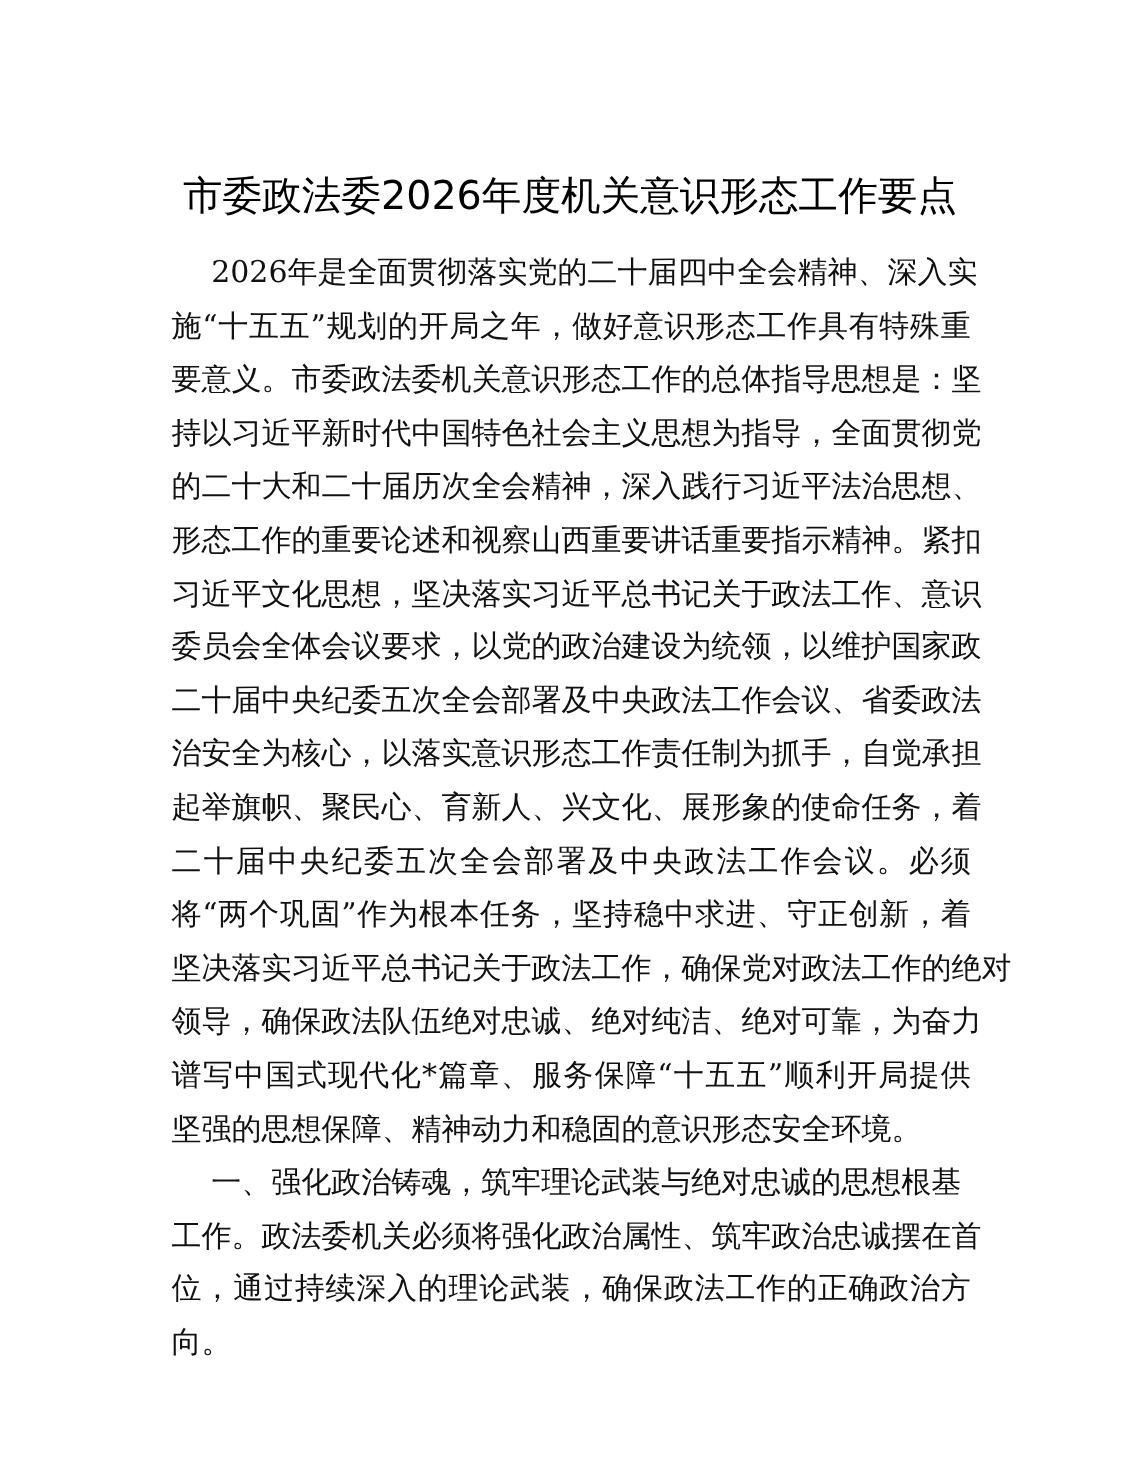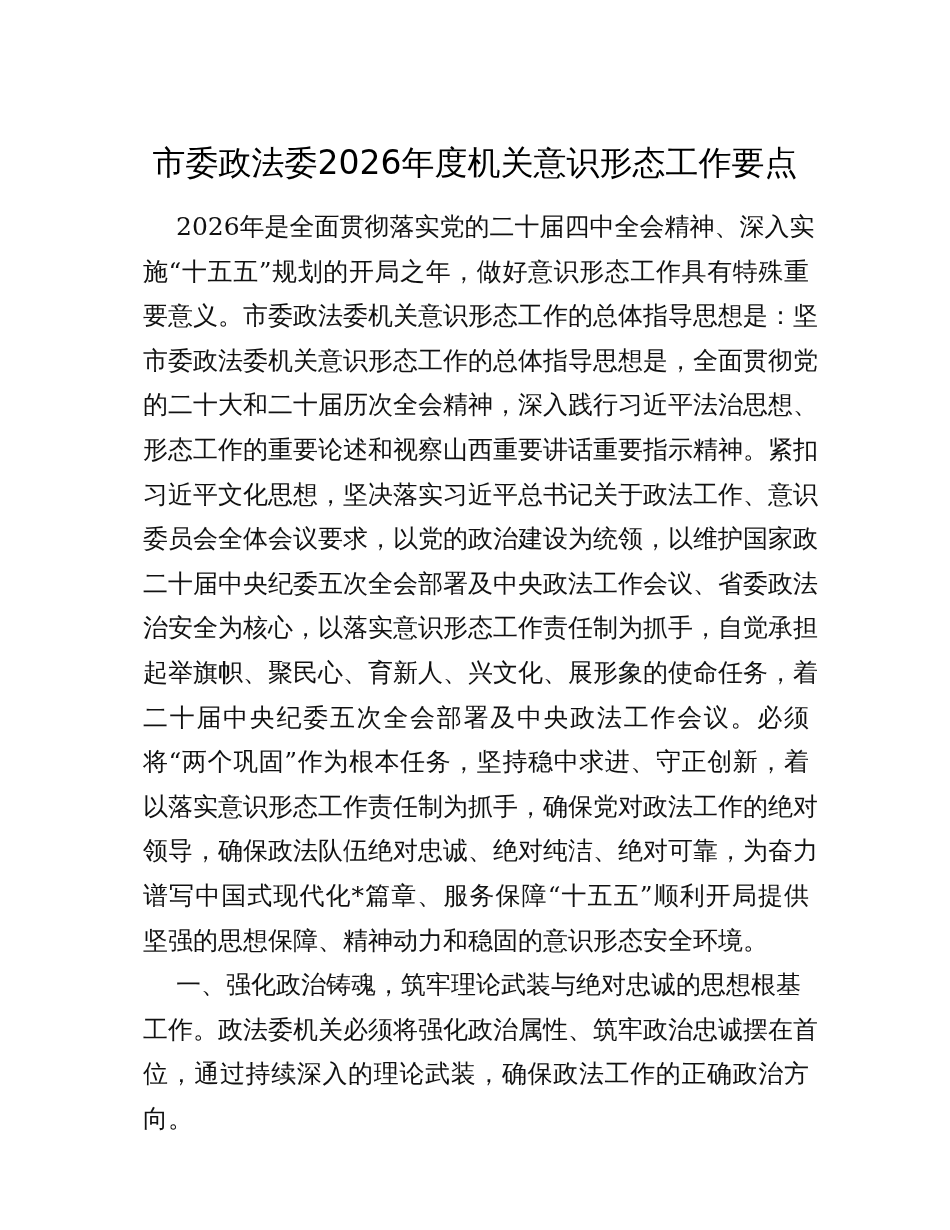--- a/index.html
+++ b/index.html
@@ -69,31 +69,31 @@
 
 <div class="page">
   <h1 class="title">市委政法委2026年度机关意识形态工作要点</h1>
 
   <div class="body-text">
 
     <div>
       <span class="line indent">2026年是全面贯彻落实党的二十届四中全会精神、深入实</span>
       <span class="line">施“十五五”规划的开局之年，做好意识形态工作具有特殊重</span>
       <span class="line">要意义。市委政法委机关意识形态工作的总体指导思想是：坚</span>
-      <span class="line">市委政法委机关意识形态工作的总体指导思想是，全面贯彻党</span>
+      <span class="line">持以习近平新时代中国特色社会主义思想为指导，全面贯彻党</span>
       <span class="line">的二十大和二十届历次全会精神，深入践行习近平法治思想、</span>
       <span class="line">形态工作的重要论述和视察山西重要讲话重要指示精神。紧扣</span>
       <span class="line">习近平文化思想，坚决落实习近平总书记关于政法工作、意识</span>
       <span class="line">委员会全体会议要求，以党的政治建设为统领，以维护国家政</span>
       <span class="line">二十届中央纪委五次全会部署及中央政法工作会议、省委政法</span>
       <span class="line">治安全为核心，以落实意识形态工作责任制为抓手，自觉承担</span>
       <span class="line">起举旗帜、聚民心、育新人、兴文化、展形象的使命任务，着</span>
       <span class="line">二十届中央纪委五次全会部署及中央政法工作会议。必须</span>
       <span class="line">将“两个巩固”作为根本任务，坚持稳中求进、守正创新，着</span>
-      <span class="line">以落实意识形态工作责任制为抓手，确保党对政法工作的绝对</span>
+      <span class="line">坚决落实习近平总书记关于政法工作，确保党对政法工作的绝对</span>
       <span class="line">领导，确保政法队伍绝对忠诚、绝对纯洁、绝对可靠，为奋力</span>
       <span class="line">谱写中国式现代化*篇章、服务保障“十五五”顺利开局提供</span>
       <span class="line last">坚强的思想保障、精神动力和稳固的意识形态安全环境。</span>
     </div>
 
     <div>
       <span class="line heading last">一、强化政治铸魂，筑牢理论武装与绝对忠诚的思想根基</span>
     </div>
 
     <div>

